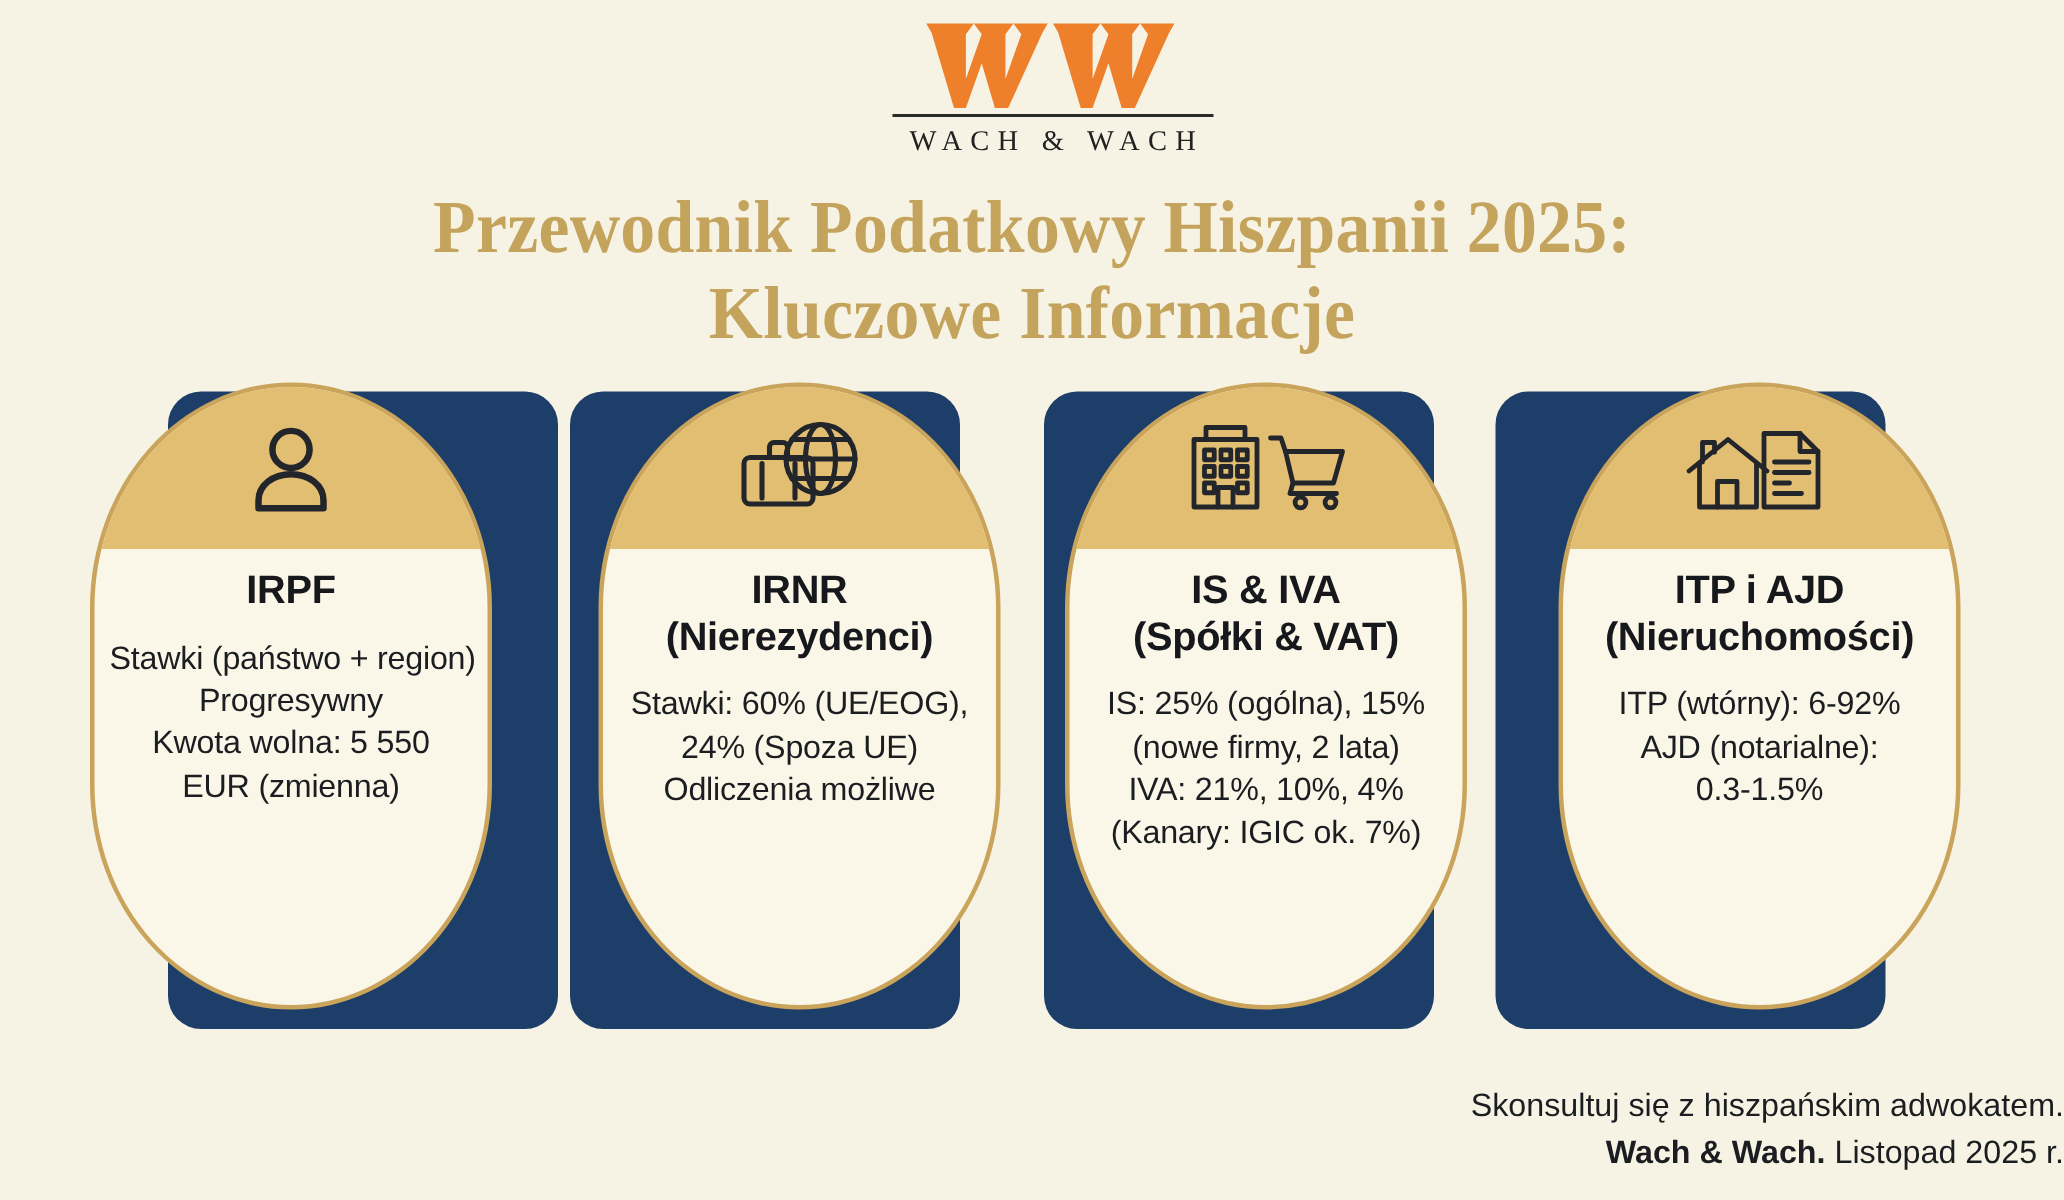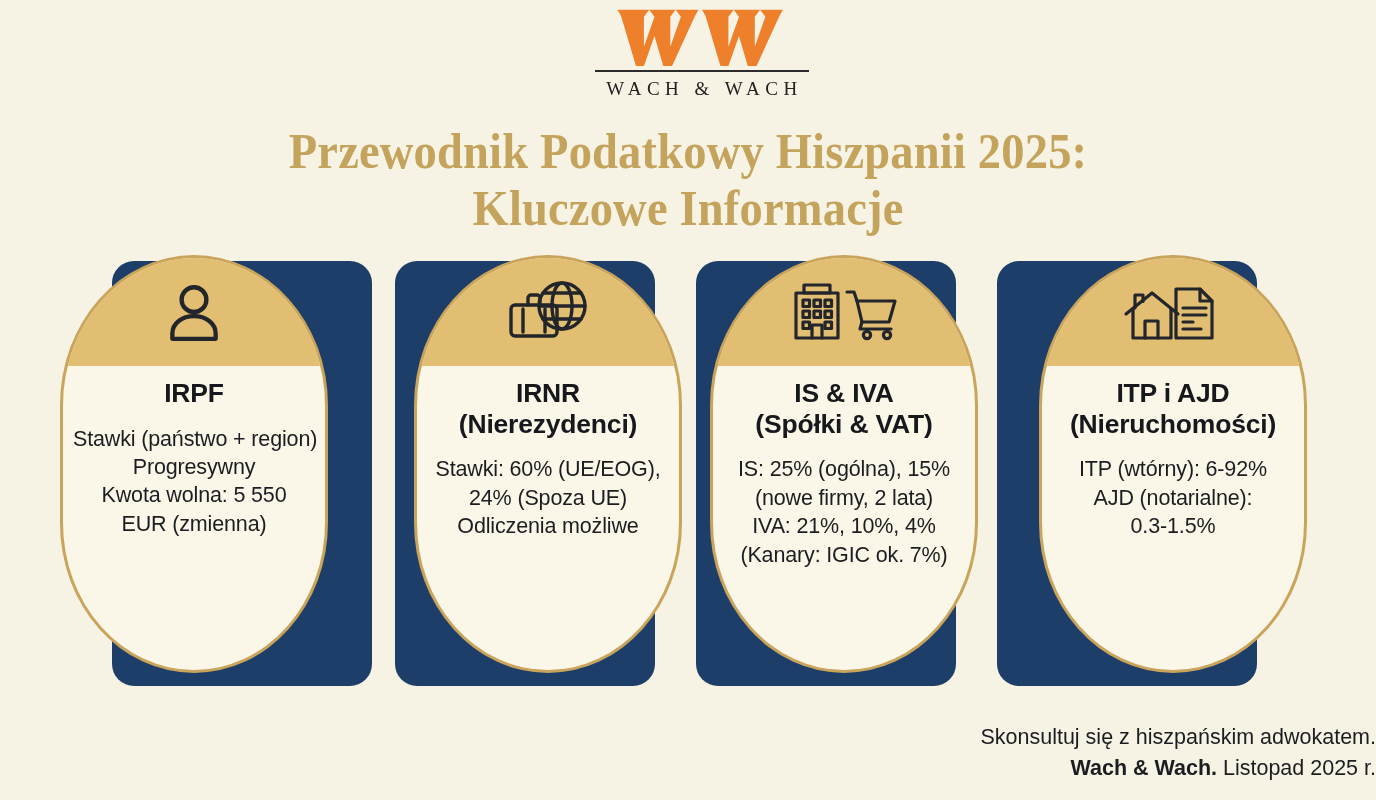--- a/index.html
+++ b/index.html
@@ -18,21 +18,21 @@
   
   #brand-logo {
     position: absolute;
     left: 0;
     right: 0;
     top: 6px;
     height: 100px;
     display: flex;
     flex-direction: column;
     align-items: center;
-    justify-content: flex-start;
+    justify-content: flex-end;
     padding-left: 28px;
   }
   #brand-logo .ww-mark {
     display: block;
     height: 62px;
   }
   #brand-logo .logo-rule {
     width: 214px;
     height: 2px;
     background: #2b2b2b;
@@ -136,21 +136,21 @@
     line-height: 1.32;
     letter-spacing: -0.15px;
   }
   .card-body-text .ln { display: block; white-space: nowrap; }
 
   
   #card-irpf      { left: 60px;   }
   #card-irpf  .card-navy { left: 52px; }
   #card-irpf  .card-pill { left: 0px;  }
 
-  #card-irnr      { left: 390px;  }
+  #card-irnr      { left: 375px;  }
   #card-irnr  .card-navy { left: 5px;  }
   #card-irnr  .card-pill { left: 24px; }
 
   #card-isiva     { left: 688px;  }
   #card-isiva .card-navy { left: 8px;  }
   #card-isiva .card-pill { left: 22px; }
 
   #card-itpajd    { left: 997px; padding-left: 12px; }
   #card-itpajd .card-navy { left: 0px;  }
   #card-itpajd .card-pill { left: 42px; }

